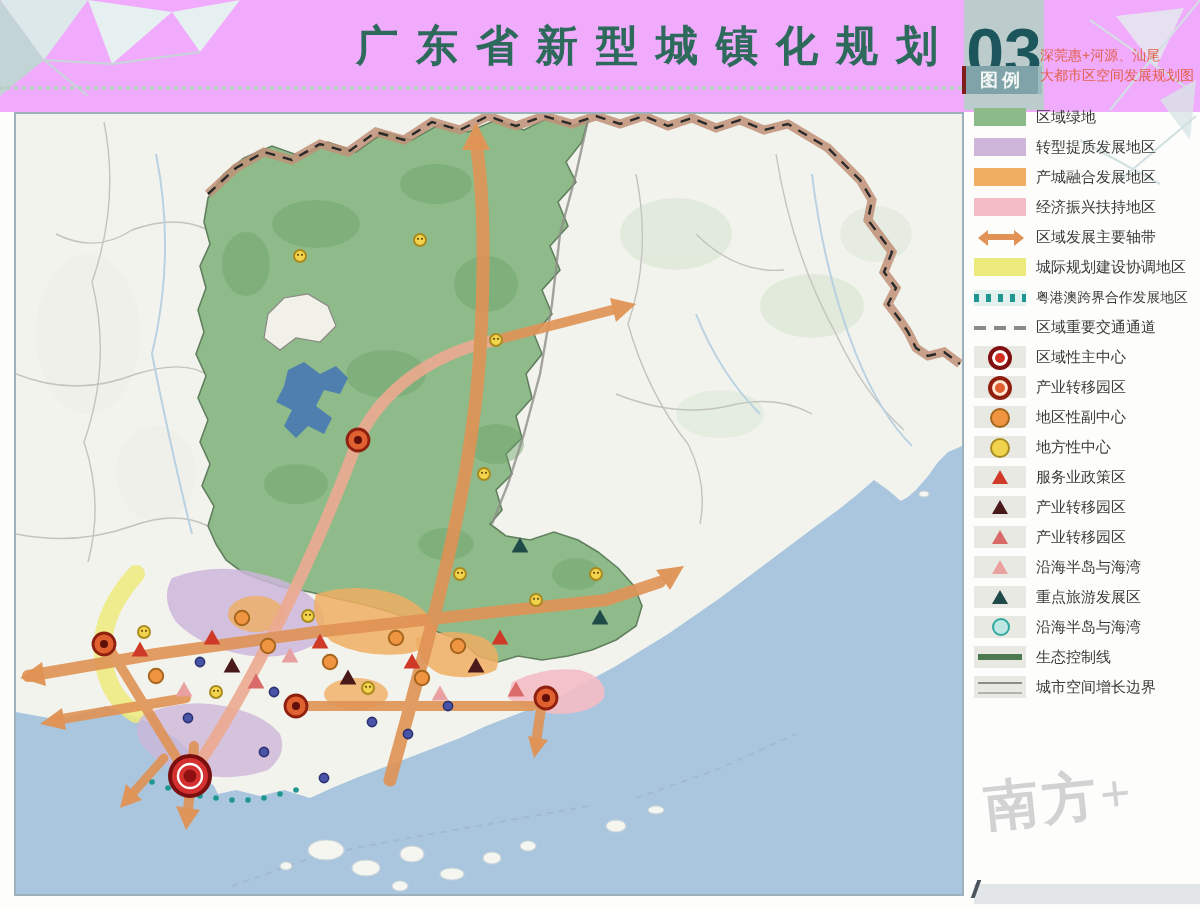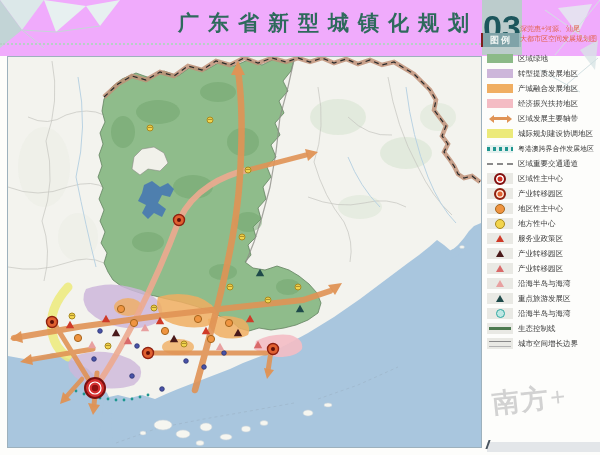--- a/index.html
+++ b/index.html
@@ -332,21 +332,21 @@
     <div class="lrow">
         <span class="sw chip">
           <span class="c c-or2"></span>
         </span>
         <span class="llabel">产业转移园区</span>
       </div>
     <div class="lrow">
         <span class="sw chip">
           <span class="c c-or"></span>
         </span>
-        <span class="llabel">地区性主中心</span>
+        <span class="llabel">地区性副中心</span>
       </div>
     <div class="lrow">
         <span class="sw chip">
           <span class="c c-ye"></span>
         </span>
         <span class="llabel">地方性中心</span>
       </div>
     <div class="lrow">
         <span class="sw chip">
           <span class="t t-red"></span>

